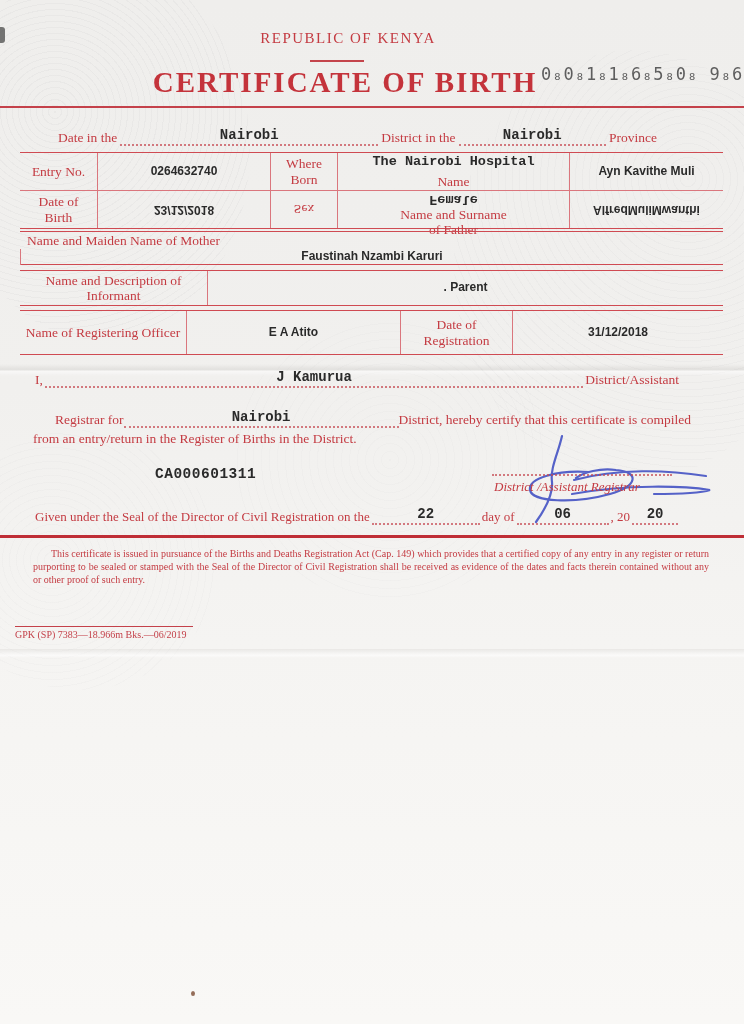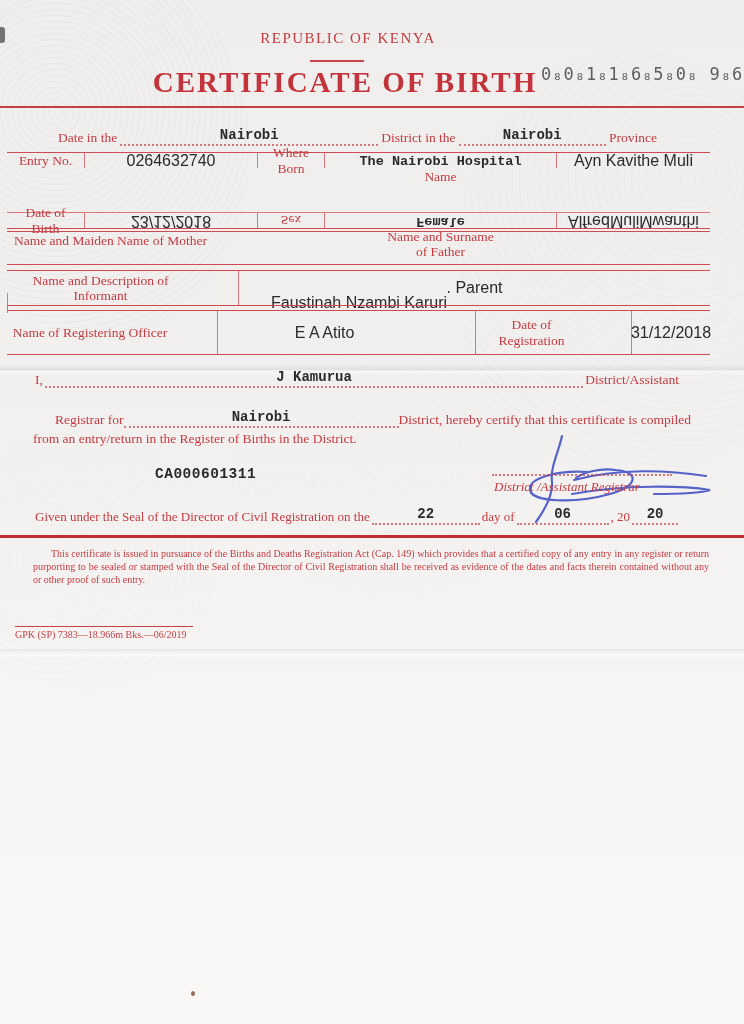--- a/index.html
+++ b/index.html
@@ -42,33 +42,33 @@
   .leader{position:relative;border-bottom:2px dotted rgba(196,70,78,.7);}
   .leader .typed{position:absolute;left:0;right:0;bottom:1px;text-align:center;white-space:nowrap;font-size:14px;}
 
   .loc-line{position:absolute;top:126px;left:55px;width:605px;height:20px;
     display:flex;align-items:flex-end;font-size:13.5px;}
   .loc-line .rlabel{white-space:nowrap;padding:0 3px;}
   .lead-a{flex:1.75;}
   .lead-b{flex:1;}
 
   
-  .band{position:absolute;left:7px;width:703px;box-sizing:border-box;
-    border-top:1.5px solid #cf4a52;border-bottom:1.5px solid #cf4a52;display:flex;gap:44px;}
+  .band{position:absolute;left:20px;width:703px;box-sizing:border-box;
+    border-top:1.5px solid #cf4a52;border-bottom:1.5px solid #cf4a52;display:flex;}
   #rows12{top:152px;height:77px;flex-direction:column;}
   .subrow{display:flex;flex:1;min-height:0;}
   .subrow + .subrow{border-top:1px solid #da767d;}
   #row-mother{top:231px;height:34px;flex-direction:column;}
   #row-informant{top:270px;height:36px;}
   #row-officer{top:310px;height:45px;}
 
   .cell{box-sizing:border-box;display:flex;align-items:center;justify-content:center;
     text-align:center;font-size:13.5px;line-height:1.12;padding:1px 3px;min-width:0;}
   .cell + .cell{border-left:1px solid #da767d;}
-  .cell.val{font-family:"Liberation Sans",sans-serif;font-weight:400;color:#2a2a2a;font-size:16px;}
+  .cell.val{font-family:"Liberation Sans",sans-serif;font-weight:700;color:#2a2a2a;font-size:12px;}
   .w77{width:77px;flex:none;}  .w173{width:173px;flex:none;}
   .w67{width:67px;flex:none;}  .w232{width:232px;flex:none;}
   .wfill{flex:1;}
   .w207{width:207px;flex:none;} .w187{width:187px;flex:none;}
   .w166{width:166px;flex:none;} .w214{width:214px;flex:none;} .w112{width:112px;flex:none;}
   .mix{justify-content:flex-start;padding:1px 6px;flex-direction:column;}
   .mix .mixval{flex:1;text-align:center;}
   .mix .mixlab{flex:none;max-width:112px;}
 
   

